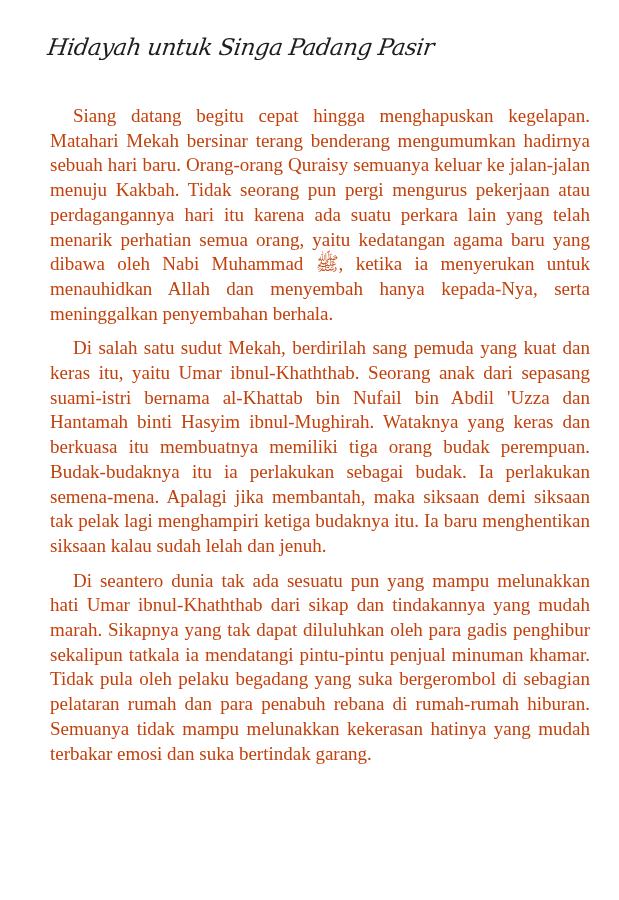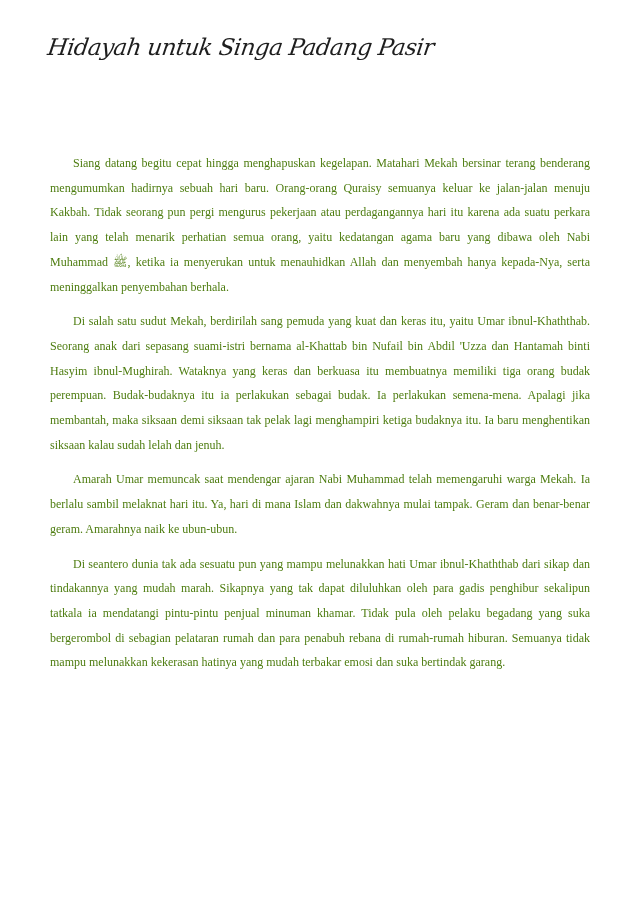--- a/index.html
+++ b/index.html
@@ -33,37 +33,35 @@
       transform: skewX(-8deg);
       transform-origin: left bottom;
       white-space: nowrap;
     }
     .body-text {
       position: absolute;
       left: 50px;
       top: 104px;
       width: 540px;
       font-family: "Liberation Serif", serif;
-      font-size: 12px;
+      font-size: 19px;
       line-height: 24.7px;
-      color: #4d7c0f;
-      margin-top: 47px;
+      color: #c2410c;
     }
     .body-text p {
       margin: 0 0 10px 0;
       text-align: justify;
       text-indent: 23px;
       hyphens: none;
     }
   </style>
 </head>
 <body>
 
 <div class="page">
   <div class="title">Hidayah untuk Singa Padang Pasir</div>
 
   <div class="body-text">
     <p>Siang datang begitu cepat hingga menghapuskan kegelapan. Matahari Mekah bersinar terang benderang mengumumkan hadirnya sebuah hari baru. Orang-orang Quraisy semuanya keluar ke jalan-jalan menuju Kakbah. Tidak seorang pun pergi mengurus pekerjaan atau perdagangannya hari itu karena ada suatu perkara lain yang telah menarik perhatian semua orang, yaitu kedatangan agama baru yang dibawa oleh Nabi Muhammad ﷺ, ketika ia menyerukan untuk menauhidkan Allah dan menyembah hanya kepada-Nya, serta meninggalkan penyembahan berhala.</p>
     <p>Di salah satu sudut Mekah, berdirilah sang pemuda yang kuat dan keras itu, yaitu Umar ibnul-Khaththab. Seorang anak dari sepasang suami-istri bernama al-Khattab bin Nufail bin Abdil 'Uzza dan Hantamah binti Hasyim ibnul-Mughirah. Wataknya yang keras dan berkuasa itu membuatnya memiliki tiga orang budak perempuan. Budak-budaknya itu ia perlakukan sebagai budak. Ia perlakukan semena-mena. Apalagi jika membantah, maka siksaan demi siksaan tak pelak lagi menghampiri ketiga budaknya itu. Ia baru menghentikan siksaan kalau sudah lelah dan jenuh.</p>
-    <p>Amarah Umar memuncak saat mendengar ajaran Nabi Muhammad telah memengaruhi warga Mekah. Ia berlalu sambil melaknat hari itu. Ya, hari di mana Islam dan dakwahnya mulai tampak. Geram dan benar-benar geram. Amarahnya naik ke ubun-ubun.</p>
     <p>Di seantero dunia tak ada sesuatu pun yang mampu melunakkan hati Umar ibnul-Khaththab dari sikap dan tindakannya yang mudah marah. Sikapnya yang tak dapat diluluhkan oleh para gadis penghibur sekalipun tatkala ia mendatangi pintu-pintu penjual minuman khamar. Tidak pula oleh pelaku begadang yang suka bergerombol di sebagian pelataran rumah dan para penabuh rebana di rumah-rumah hiburan. Semuanya tidak mampu melunakkan kekerasan hatinya yang mudah terbakar emosi dan suka bertindak garang.</p>
   </div>
 </div>
 
 </body></html>

